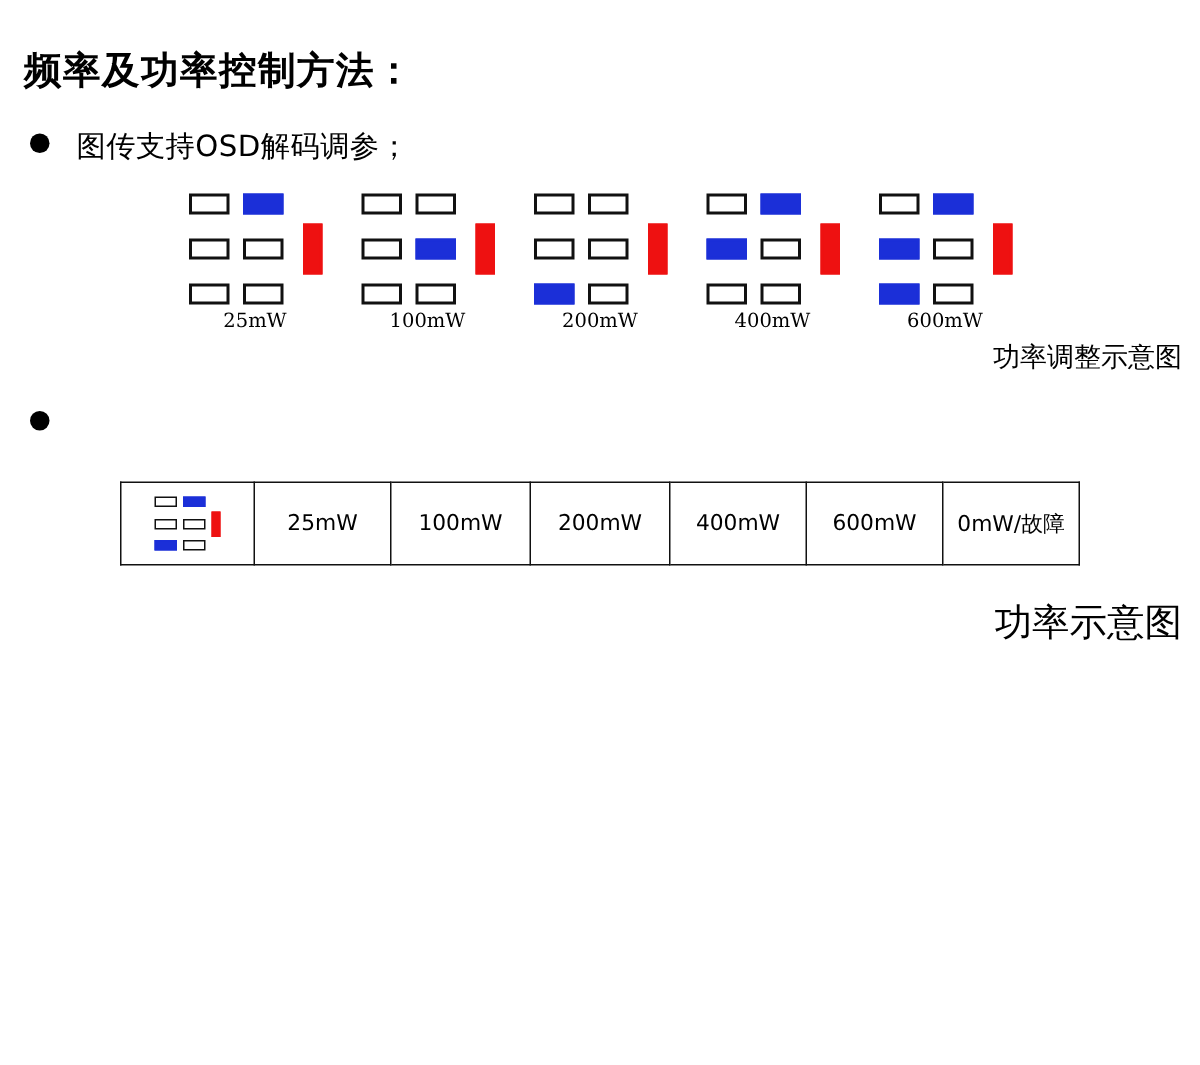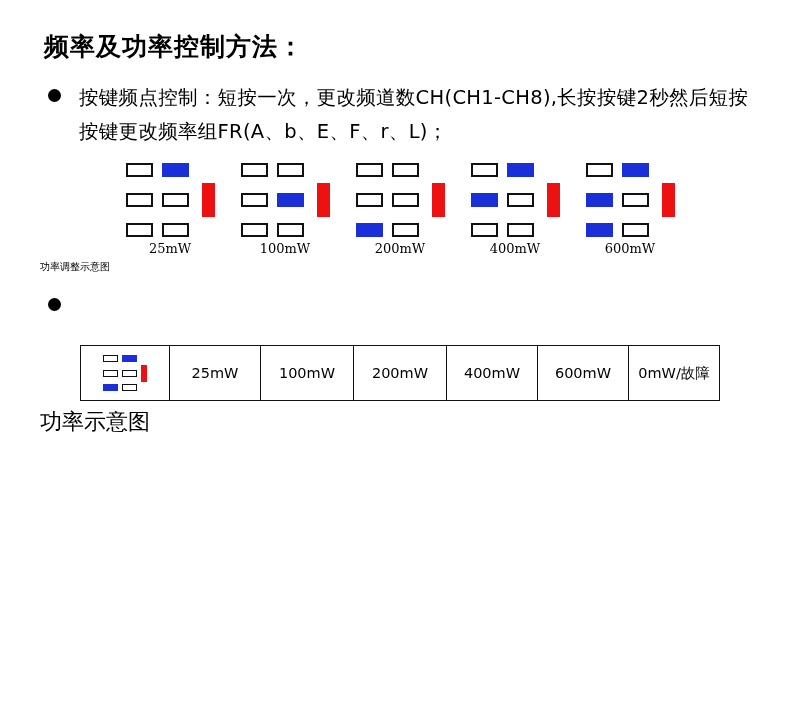--- a/index.html
+++ b/index.html
@@ -13,21 +13,21 @@
     font-family: "DejaVu Sans", "Liberation Sans", sans-serif;
     color: #000000;
     position: relative;
     overflow: hidden;
   }
   .page {
     position: relative;
     width: 800px;
     height: 710px;
     box-sizing: border-box;
-    padding: 24px 40px;
+    padding: 24px 12px;
   }
   .title {
     font-size: 25px;
     font-weight: bold;
     letter-spacing: 1px;
     margin: 6px 0 18px 4px;
   }
   .bullet-list {
     margin: 0;
     padding: 0;
@@ -98,22 +98,22 @@
   .led-right.red {
     background: #ee1111;
     border-color: #ee1111;
   }
   .led-caption {
     font-size: 13px;
     margin-top: 4px;
     font-family: "DejaVu Serif", "Liberation Serif", serif;
   }
   .diagram-caption {
-    text-align: left;
-    font-size: 10px;
+    text-align: right;
+    font-size: 18px;
     margin: 4px 0 16px 0;
   }
   
   .table-wrap {
     display: flex;
     justify-content: center;
     margin-top: 34px;
   }
   table.power-table {
     border-collapse: collapse;
@@ -156,38 +156,38 @@
     border-color: #1b2fd8;
   }
   .mini-right {
     width: 6px;
     height: 17px;
     background: #ee1111;
     border: 1px solid #ee1111;
     box-sizing: border-box;
   }
   .table-caption {
-    text-align: left;
-    font-size: 22px;
-    margin-top: 6px;
+    text-align: right;
+    font-size: 25px;
+    margin-top: 21px;
   }
   .col-w-1 { width: 78px; }
   .col-w-2 { width: 80px; }
 </style>
 </head>
 <body>
 
 <div class="page">
 
   <div class="title">频率及功率控制方法：</div>
 
   <ul class="bullet-list">
     <li class="bullet-item">
       <span class="bullet-dot"></span>
-      <span class="bullet-text">按键频点控制：短按一次，更改频道数CH(CH1-CH8),长按按键2秒然后短按按键更改频率组FR(A、b、E、F、r、L)；</span>
+      <span class="bullet-text">图传支持OSD解码调参；</span>
     </li>
   </ul>
 
   <div class="led-diagram">
 
     <div class="led-group">
       <div class="led-body">
         <div class="led-stack">
           <div class="led-box"></div>
           <div class="led-box"></div>

